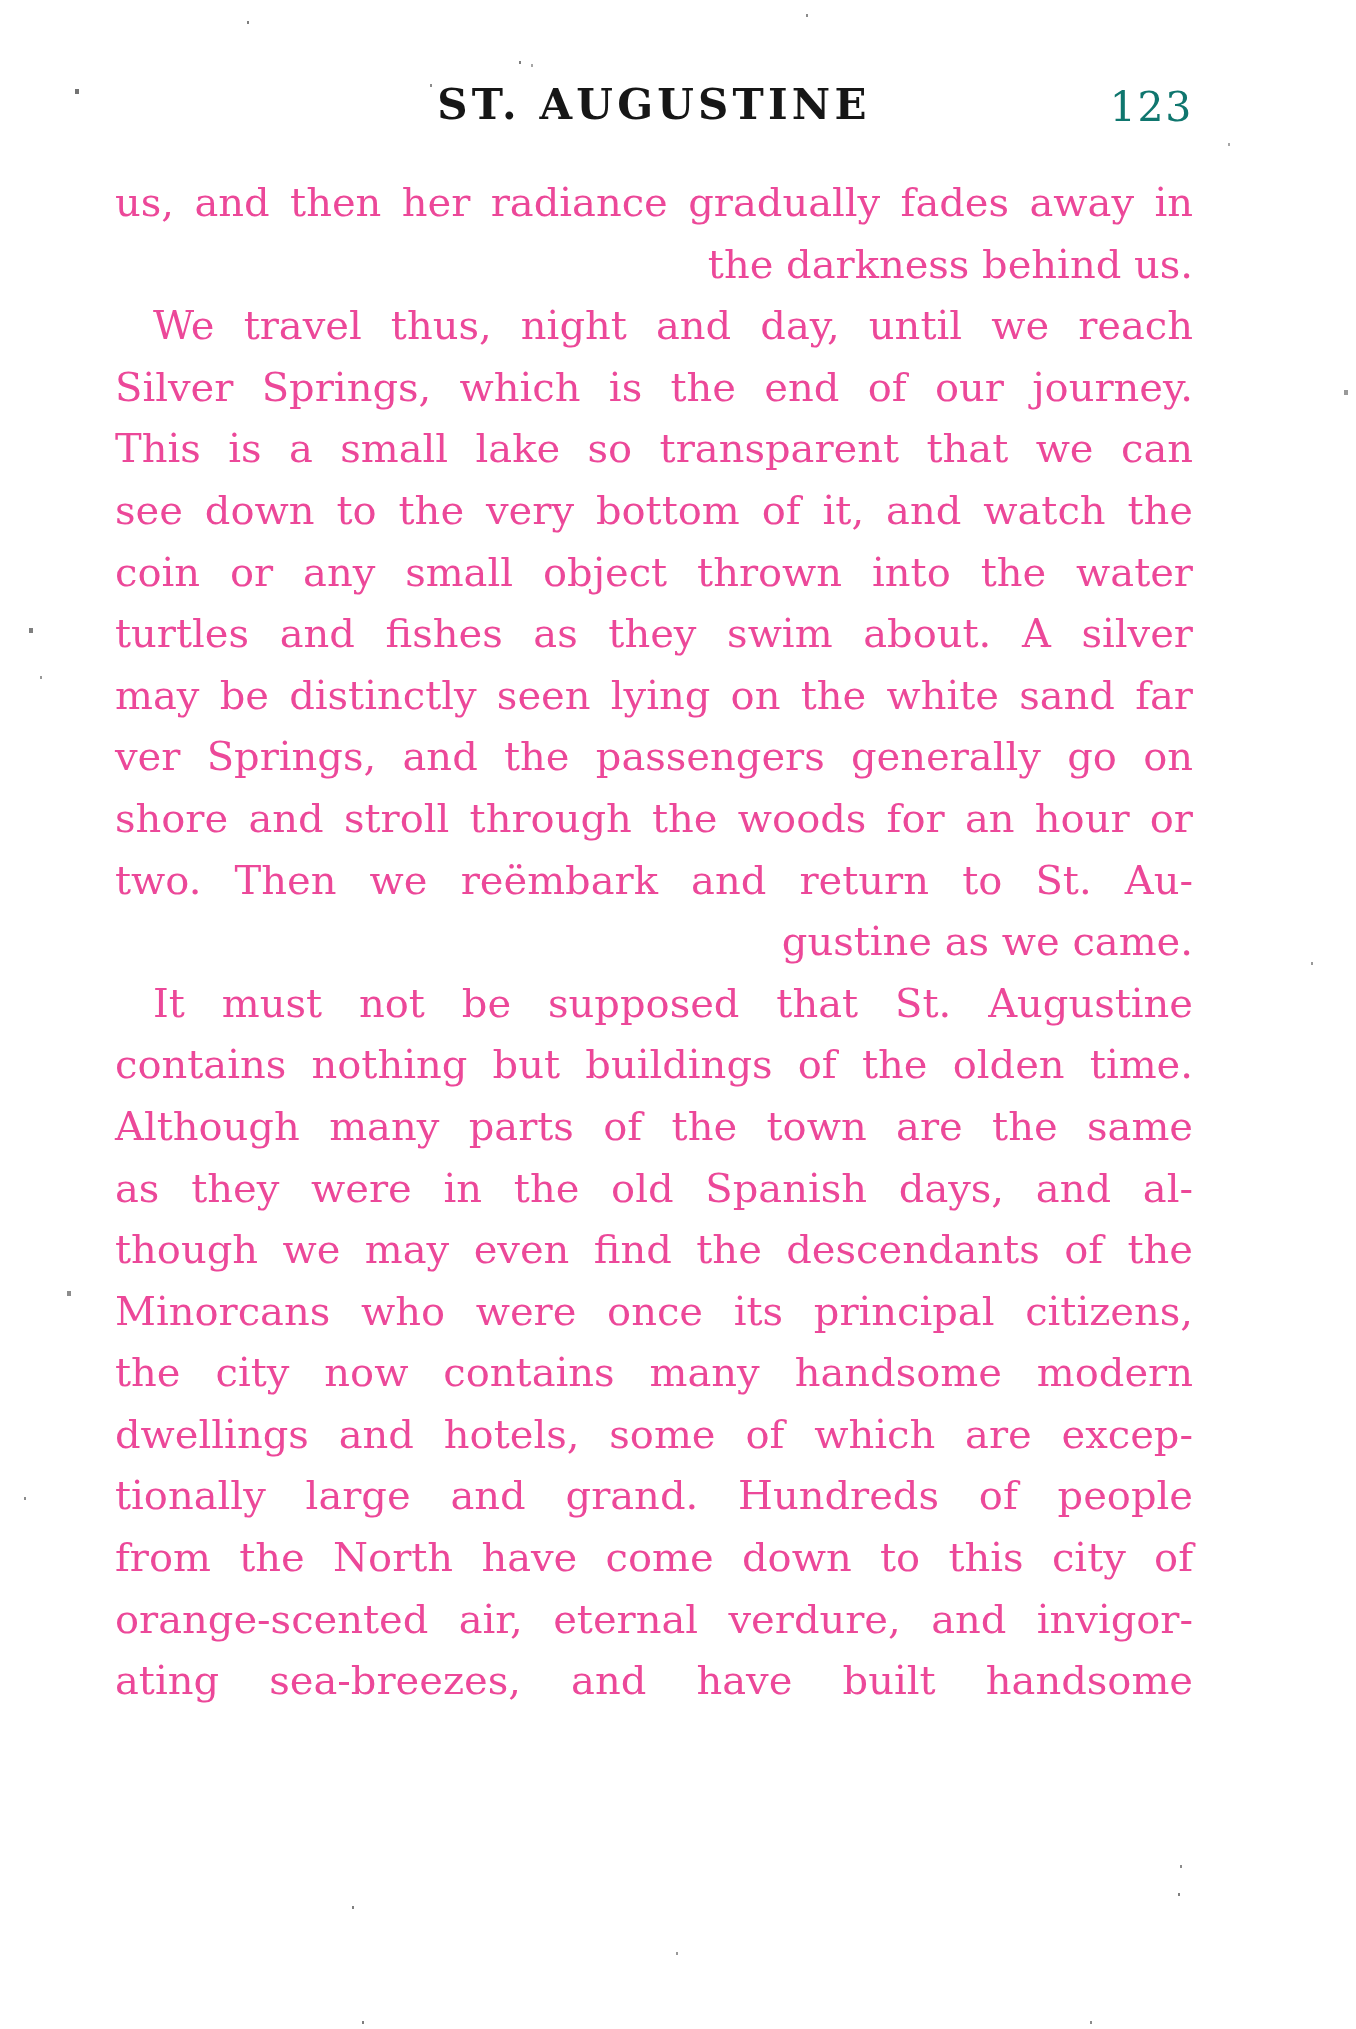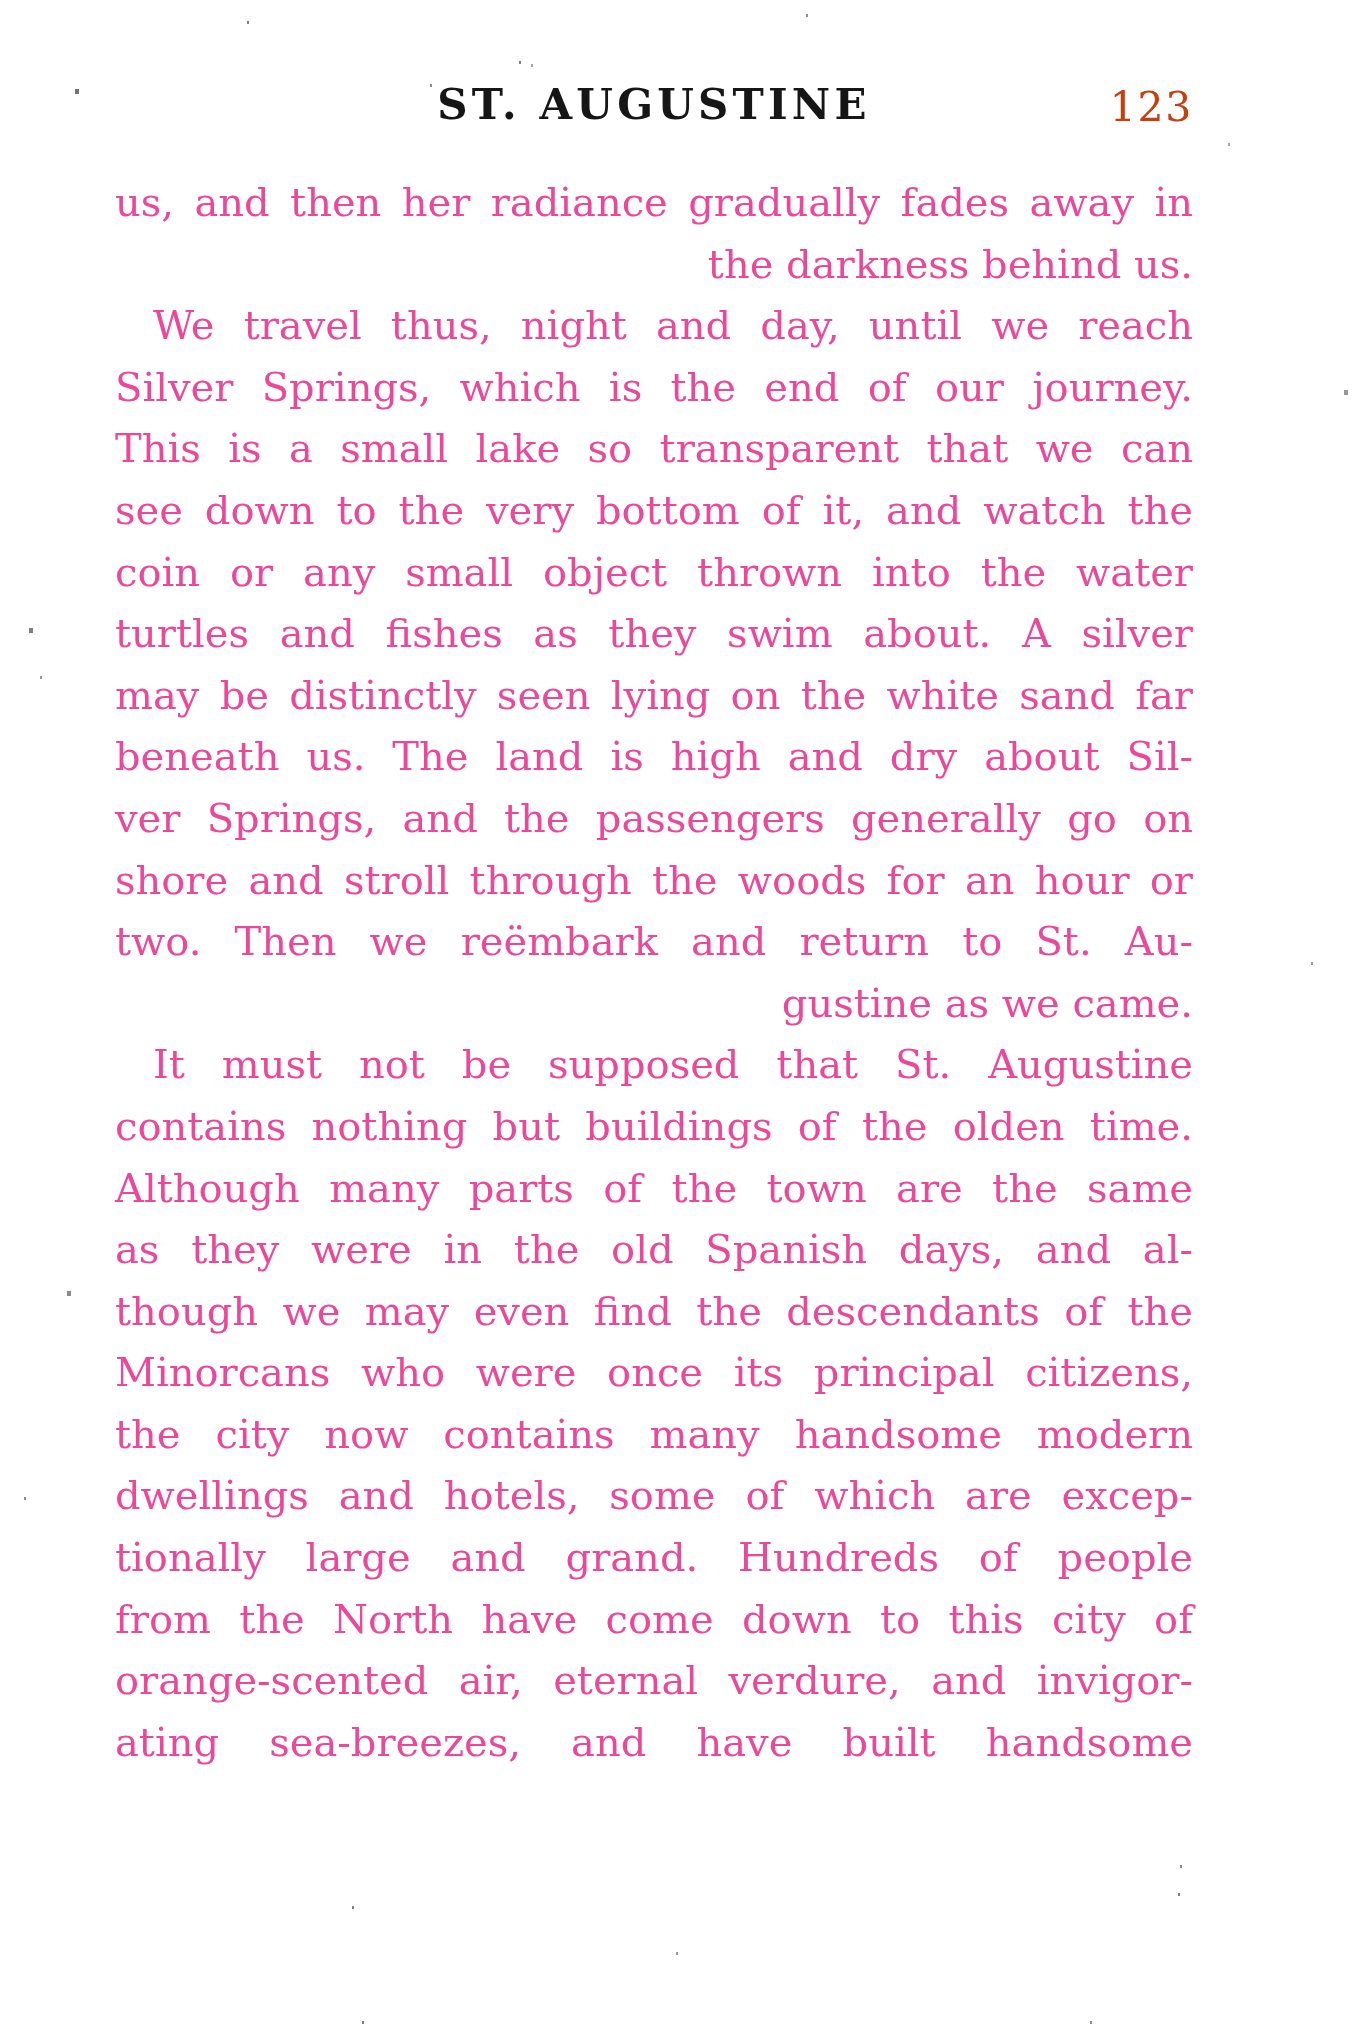--- a/index.html
+++ b/index.html
@@ -34,21 +34,21 @@
     letter-spacing: 0.10em;
     color: #161616;
     font-weight: bold;
   }
   .page-number {
     position: absolute;
     right: 0;
     top: 2px;
     letter-spacing: 0.04em;
     font-size: 41px;
-    color: #c2410c;
+    color: #0f766e;
   }
   
   .body-text {
     position: absolute;
     top: 172px;
     left: 115px;
     width: 1078px;
     font-size: 40px;
     color: #ec4899;
   }
@@ -110,21 +110,20 @@
   <div class="body-text">
     <div class="line j">us, and then her radiance gradually fades away in</div>
     <div class="line">the darkness behind us.</div>
     <div class="line j in">We travel thus, night and day, until we reach</div>
     <div class="line j">Silver Springs, which is the end of our journey.</div>
     <div class="line j">This is a small lake so transparent that we can</div>
     <div class="line j">see down to the very bottom of it, and watch the</div>
     <div class="line j">coin or any small object thrown into the water</div>
     <div class="line j">turtles and fishes as they swim about. A silver</div>
     <div class="line j">may be distinctly seen lying on the white sand far</div>
-    <div class="line j">beneath us. The land is high and dry about Sil-</div>
     <div class="line j">ver Springs, and the passengers generally go on</div>
     <div class="line j">shore and stroll through the woods for an hour or</div>
     <div class="line j">two. Then we reëmbark and return to St. Au-</div>
     <div class="line">gustine as we came.</div>
     <div class="line j in">It must not be supposed that St. Augustine</div>
     <div class="line j">contains nothing but buildings of the olden time.</div>
     <div class="line j">Although many parts of the town are the same</div>
     <div class="line j">as they were in the old Spanish days, and al-</div>
     <div class="line j">though we may even find the descendants of the</div>
     <div class="line j">Minorcans who were once its principal citizens,</div>

